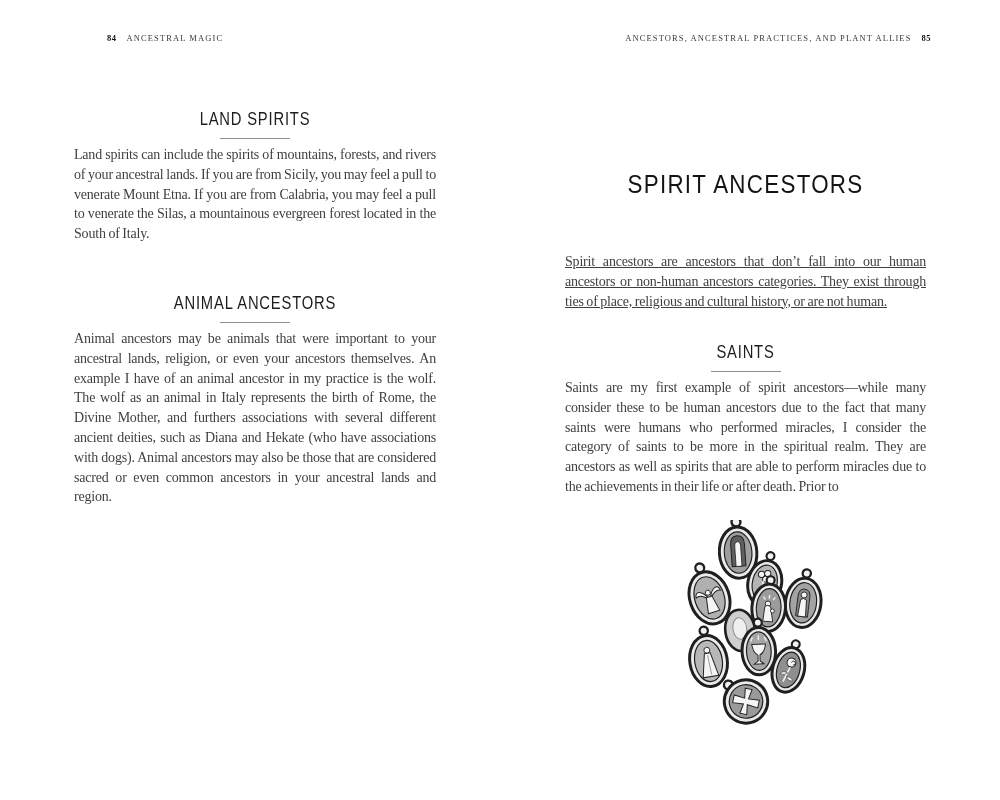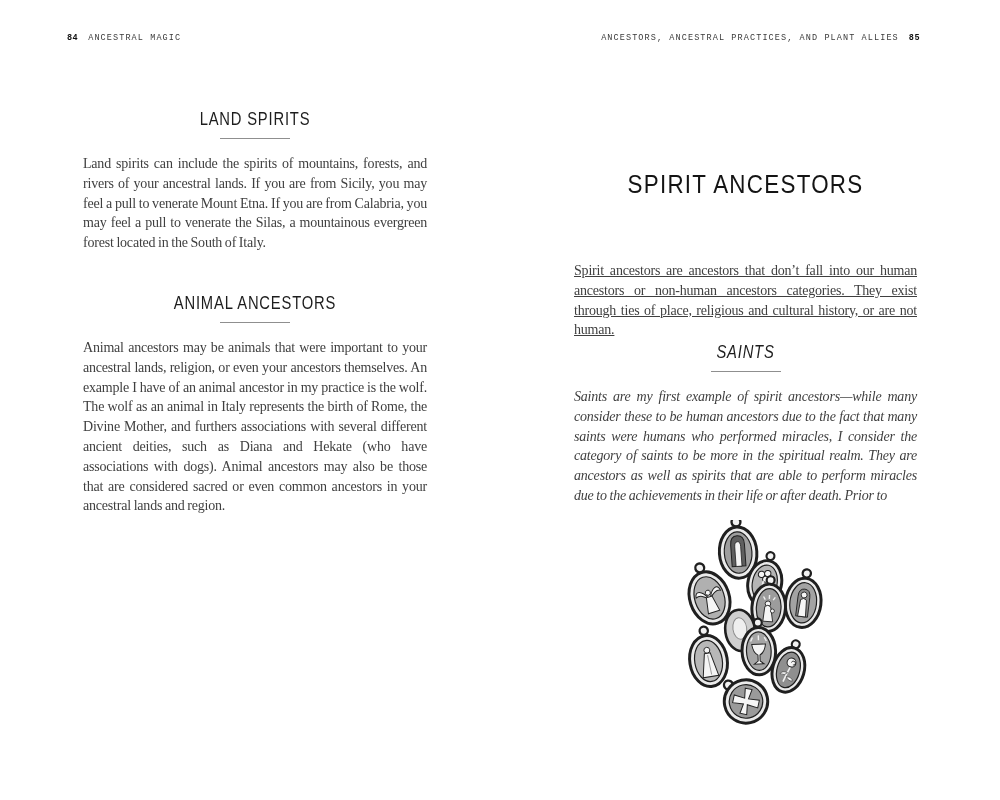--- a/index.html
+++ b/index.html
@@ -1,44 +1,44 @@
 <!DOCTYPE html>
 <html><head>
 <meta charset="utf-8">
 <style>
   html,body{margin:0;padding:0;background:#ffffff;}
   .spread{position:relative;width:1000px;height:800px;background:#ffffff;overflow:hidden;
           font-family:"Liberation Serif",serif;color:#3f3f3f;}
 
   
-  .running-head{position:absolute;top:33px;font-family:Liberation Mono, monospace;
-                font-size:8.5px;letter-spacing:1.1px;color:#3a3a3a;white-space:nowrap;}
+  .running-head{position:absolute;top:33px;font-family:Liberation Serif, serif;
+                font-size:8.5px;letter-spacing:1.1px;color:#3a3a3a;white-space:nowrap;margin-left:40px;}
   .running-head .pagenum{font-weight:bold;color:#111;letter-spacing:0.5px;}
   .rh-left{left:67px;}
-  .rh-right{right:80px;text-align:center;}
+  .rh-right{right:69px;text-align:center;}
   .rh-left .pagenum{margin-right:10px;}
   .rh-right .pagenum{margin-left:10px;}
 
   
   .col{position:absolute;top:0;}
   .col-left{left:68px;width:374px;}
   .col-right{left:559px;width:373px;}
 
   .section{position:absolute;left:0;right:0;}
 
   h2.sub-heading{margin:0;text-align:center;font-family:"Liberation Sans",sans-serif;
      font-weight:400;font-size:18px;line-height:19px;color:#1d1d1d;letter-spacing:1px;
      transform:scaleX(.82);transform-origin:center;white-space:nowrap;}
   .heading-underline{width:70px;height:1px;background:#8f8f8f;margin:9px auto 0 auto;}
 
   h1.chapter-title{margin:0;text-align:center;font-family:"Liberation Sans",sans-serif;
      font-weight:400;font-size:26px;line-height:30px;color:#141414;letter-spacing:1.5px;
      transform:scaleX(.86);transform-origin:center;white-space:nowrap;}
 
-  p.body-text{margin:15px;font-size:14px;line-height:19.8px;text-align:justify;
+  p.body-text{margin:6px;font-size:14px;line-height:19.8px;text-align:justify;
      letter-spacing:-0.2px;word-spacing:-0.6px;color:#3f3f3f;}
   .para-gap{margin-top:15px;}
 
   figure.illustration{margin:0;text-align:center;}
 </style>
 </head>
 <body>
 
 <div class="spread">
 
@@ -68,21 +68,21 @@
   <div class="col col-right">
 
     <div class="section" style="top:169px;">
       <h1 class="chapter-title">SPIRIT ANCESTORS</h1>
     </div>
 
     <div class="section" style="top:246px;text-decoration:underline;">
       <p class="body-text">Spirit ancestors are ancestors that don’t fall into our human ancestors or non-human ancestors categories. They exist through ties of place, religious and cultural history, or are not human.</p>
     </div>
 
-    <div class="section" style="top:343px;font-style:italic;">
+    <div class="section" style="top:343px;">
       <h2 class="sub-heading">SAINTS</h2>
       <div class="heading-underline"></div>
       <p class="body-text para-gap">Saints are my first example of spirit ancestors—while many consider these to be human ancestors due to the fact that many saints were humans who performed miracles, I consider the category of saints to be more in the spiritual realm. They are ancestors as well as spirits that are able to perform miracles due to the achievements in their life or after death. Prior to</p>
     </div>
 
     <div class="section" style="top:520px;">
       <figure class="illustration" role="img" aria-label="Black-and-white drawing of a pile of overlapping oval saint medals depicting an angel, the Madonna, flowers, a robed saint, a chalice, a rose, and a round medal with a cross">
         <svg width="168" height="212" viewBox="0 0 170 215" xmlns="http://www.w3.org/2000/svg">
 
           <g transform="translate(77,33) rotate(-4)">

